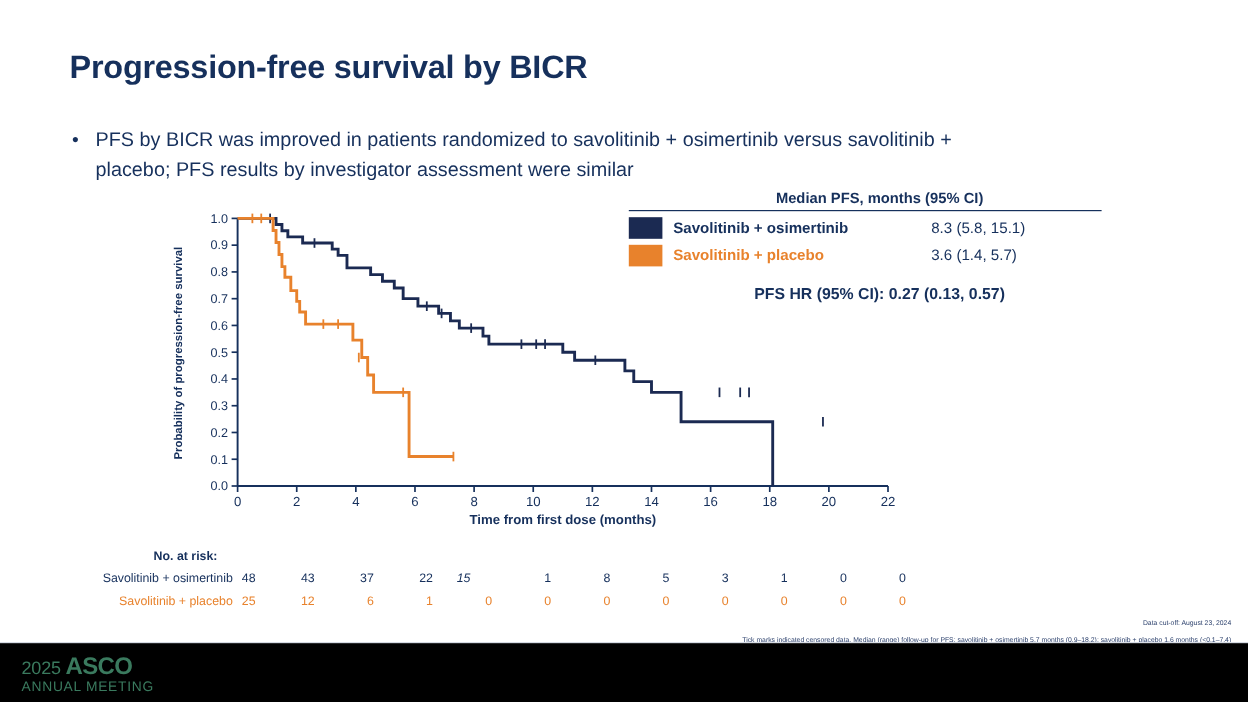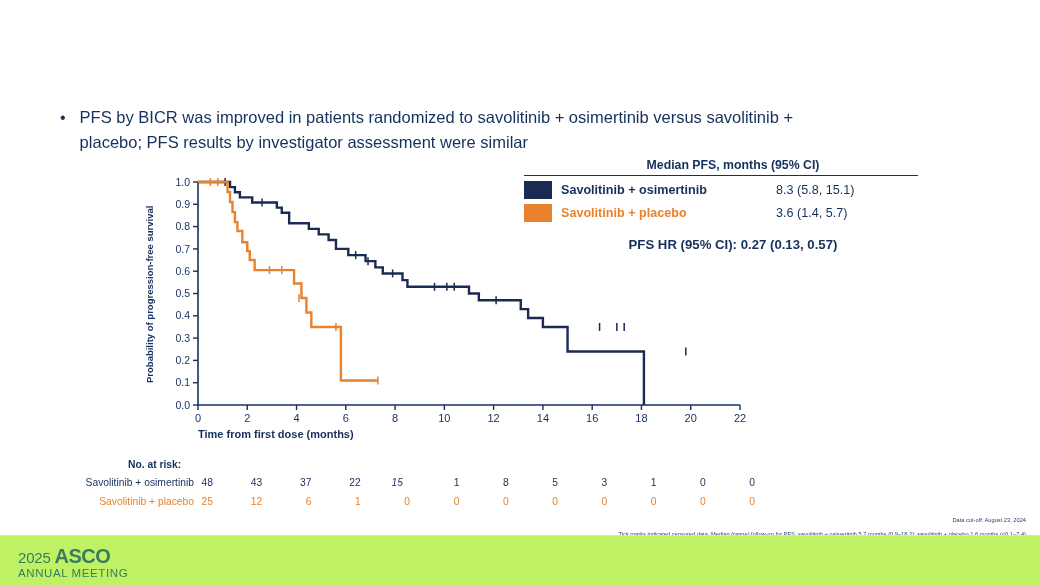--- a/index.html
+++ b/index.html
@@ -43,21 +43,21 @@
     position: absolute;
     left: 141px; top: 186px;
     width: 16px; height: 216px;
     font-size: 9.5px; font-weight: bold; color: #16305c;
     writing-mode: vertical-rl; transform: rotate(180deg);
     display: flex; align-items: center; justify-content: center;
     text-align: center; white-space: nowrap;
   }
   #x-axis-title {
     position: absolute; left: 198px; top: 428px; width: 542px;
-    font-size: 11px; font-weight: bold; color: #16305c;
+    text-align: center; font-size: 11px; font-weight: bold; color: #16305c;
   }
 
   
   #stats-block {
     position: absolute; left: 524px; top: 158px; width: 400px;
   }
   #stats-header {
     text-align: center; font-size: 12.3px; font-weight: bold;
     color: #16305c; padding-left: 18px;
   }
@@ -115,35 +115,36 @@
   }
   #footnote2 {
     position: absolute; right: 170px; top: 545px;
     font-size: 5.9px; color: #2a3f6b; text-align: right;
     line-height: 8.5px;
   }
 
   
   #bottom-bar {
     position: absolute; left: 0; top: 535px; width: 1040px; height: 50px;
-    border-top: 1px solid #d6dbe4; background: #bef264;
+    border-top: 1px solid #d6dbe4; background: #000000;
   }
   #asco-meeting {
     position: absolute; left: 18px; top: 9px;
     color: #3a7a5e;
   }
   #asco-meeting .line1 { font-size: 15px; letter-spacing: -0.2px; }
   #asco-meeting .line1 b { font-size: 20px; font-weight: bold; letter-spacing: -0.5px; }
   #asco-meeting .line2 { font-size: 11.5px; letter-spacing: 0.6px; margin-top: -1px; }
 </style>
 </head>
 <body>
 
 <div class="slide">
 
+  <div id="page-title">Progression-free survival by BICR</div>
 
   <div id="bullet-row">
     <span id="bullet-dot">•</span>
     <span id="bullet-text">PFS by BICR was improved in patients randomized to savolitinib + osimertinib versus savolitinib + placebo; PFS results by investigator assessment were similar</span>
   </div>
 
   <div id="chart-wrap">
     <svg id="chart-svg" width="1040" height="585">
         <line x1="198" y1="182" x2="198" y2="405" stroke="#16305c" stroke-width="1.6"></line>
         <line x1="198" y1="405" x2="740" y2="405" stroke="#16305c" stroke-width="1.6"></line>
@@ -239,21 +240,21 @@
   </div>
 
   <div id="risk-table">
     <div id="risk-caption">No. at risk:</div>
   <div class="risk-row" style="top: 18px;">
         <div class="risk-label" style="color: rgb(22, 48, 92); right: 846px;">Savolitinib + osimertinib</div>
         <div class="risk-cell" style="color: rgb(22, 48, 92); left: 183px;">48</div>
         <div class="risk-cell" style="color: rgb(22, 48, 92); left: 232.273px;">43</div>
         <div class="risk-cell" style="color: rgb(22, 48, 92); left: 281.545px;">37</div>
         <div class="risk-cell" style="color: rgb(22, 48, 92); left: 330.818px;">22</div>
-        <div class="risk-cell" style="color: rgb(22, 48, 92); left: 373px; font-style: italic;">15</div>
+        <div class="risk-cell" style="color: rgb(22, 48, 92); left: 362px; font-style: italic;">15</div>
         <div class="risk-cell" style="color: rgb(22, 48, 92); left: 429.364px;">1</div>
         <div class="risk-cell" style="color: rgb(22, 48, 92); left: 478.636px;">8</div>
         <div class="risk-cell" style="color: rgb(22, 48, 92); left: 527.909px;">5</div>
         <div class="risk-cell" style="color: rgb(22, 48, 92); left: 577.182px;">3</div>
         <div class="risk-cell" style="color: rgb(22, 48, 92); left: 626.455px;">1</div>
         <div class="risk-cell" style="color: rgb(22, 48, 92); left: 675.727px;">0</div>
         <div class="risk-cell" style="color: rgb(22, 48, 92); left: 725px;">0</div>
       </div>
       <div class="risk-row" style="top: 37px;">
         <div class="risk-label" style="color: rgb(232, 130, 44); right: 846px;">Savolitinib + placebo</div>

